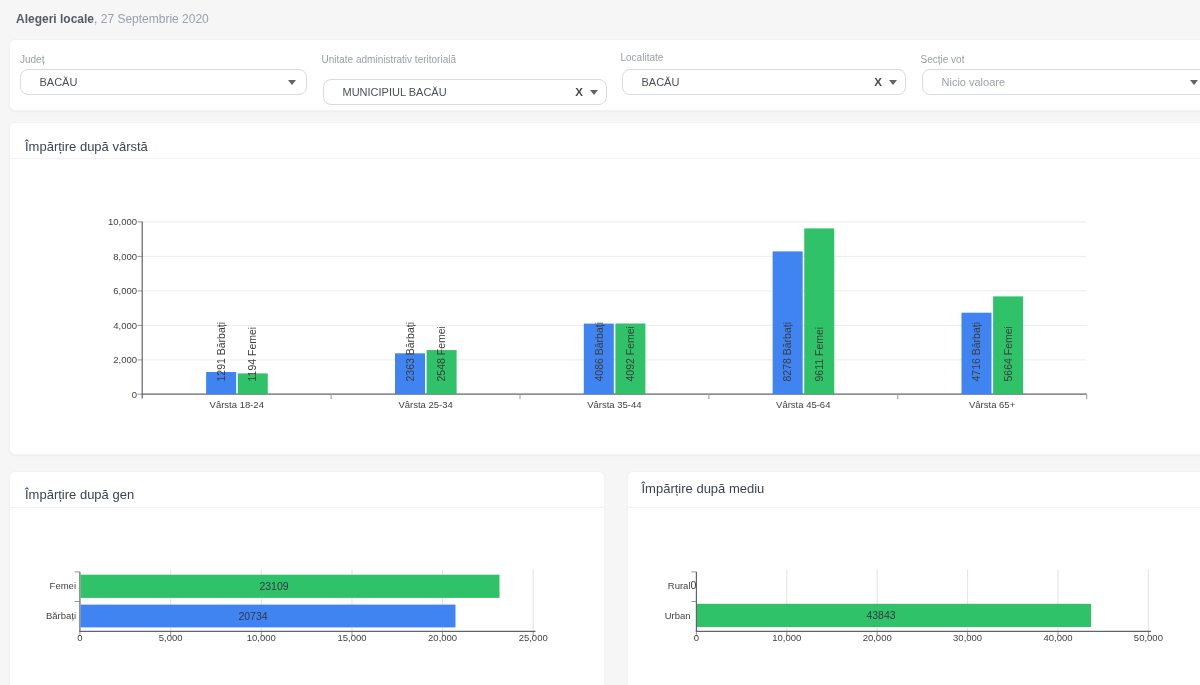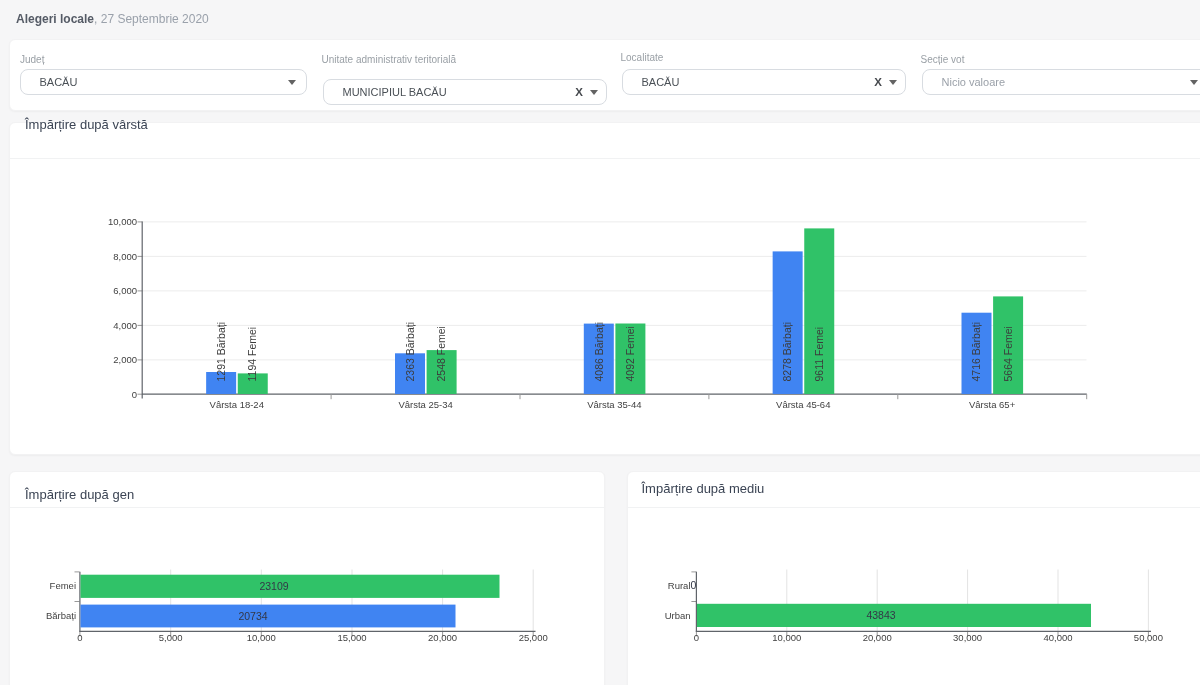--- a/index.html
+++ b/index.html
@@ -22,21 +22,21 @@
 <div class="flabel" style="left:20px; top:54px;">Județ</div>
 <div class="flabel" style="left:321.5px; top:54px;">Unitate administrativ teritorială</div>
 <div class="flabel" style="left:620.5px; top:52px;">Localitate</div>
 <div class="flabel" style="left:920.5px; top:54px;text-align:center;">Secție vot</div>
 <div class="fselect" style="left:19.5px; top:69px; width:287.5px;">BACĂU<span class="caret" style="right:10px;"></span></div>
 <div class="fselect" style="left:322.5px; top:79px; width:284.5px;">MUNICIPIUL BACĂU<span class="xbtn" style="right:23px;">X</span><span class="caret" style="right:8px;"></span></div>
 <div class="fselect" style="left:621.5px; top:69px; width:284.5px;">BACĂU<span class="xbtn" style="right:23px;">X</span><span class="caret" style="right:8px;"></span></div>
 <div class="fselect" style="left:921.5px; top:69px; width:287.5px; color:#9ba1a9;">Nicio valoare<span class="caret" style="right:10px;"></span></div>
 
 <div class="card" style="left:9px; top:122px; width:1200px; height:332.5px;"></div>
-<div class="cardtitle" style="left:25px; top:117px;">Împărțire după vârstă</div>
+<div class="cardtitle" style="left:25px; top:139px;">Împărțire după vârstă</div>
 <div class="hdrline" style="left:10px; top:157.5px; width:1190px;"></div>
 
 <div class="card" style="left:9px; top:470.5px; width:596px; height:230px;"></div>
 <div class="cardtitle" style="left:25px; top:480.5px;margin-top:6px;">Împărțire după gen</div>
 <div class="hdrline" style="left:10px; top:507.3px; width:594px;"></div>
 
 <div class="card" style="left:627px; top:470.5px; width:596px; height:230px;"></div>
 <div class="cardtitle" style="left:641.5px; top:480.5px;">Împărțire după mediu</div>
 <div class="hdrline" style="left:628px; top:507.3px; width:572px;"></div>
 

